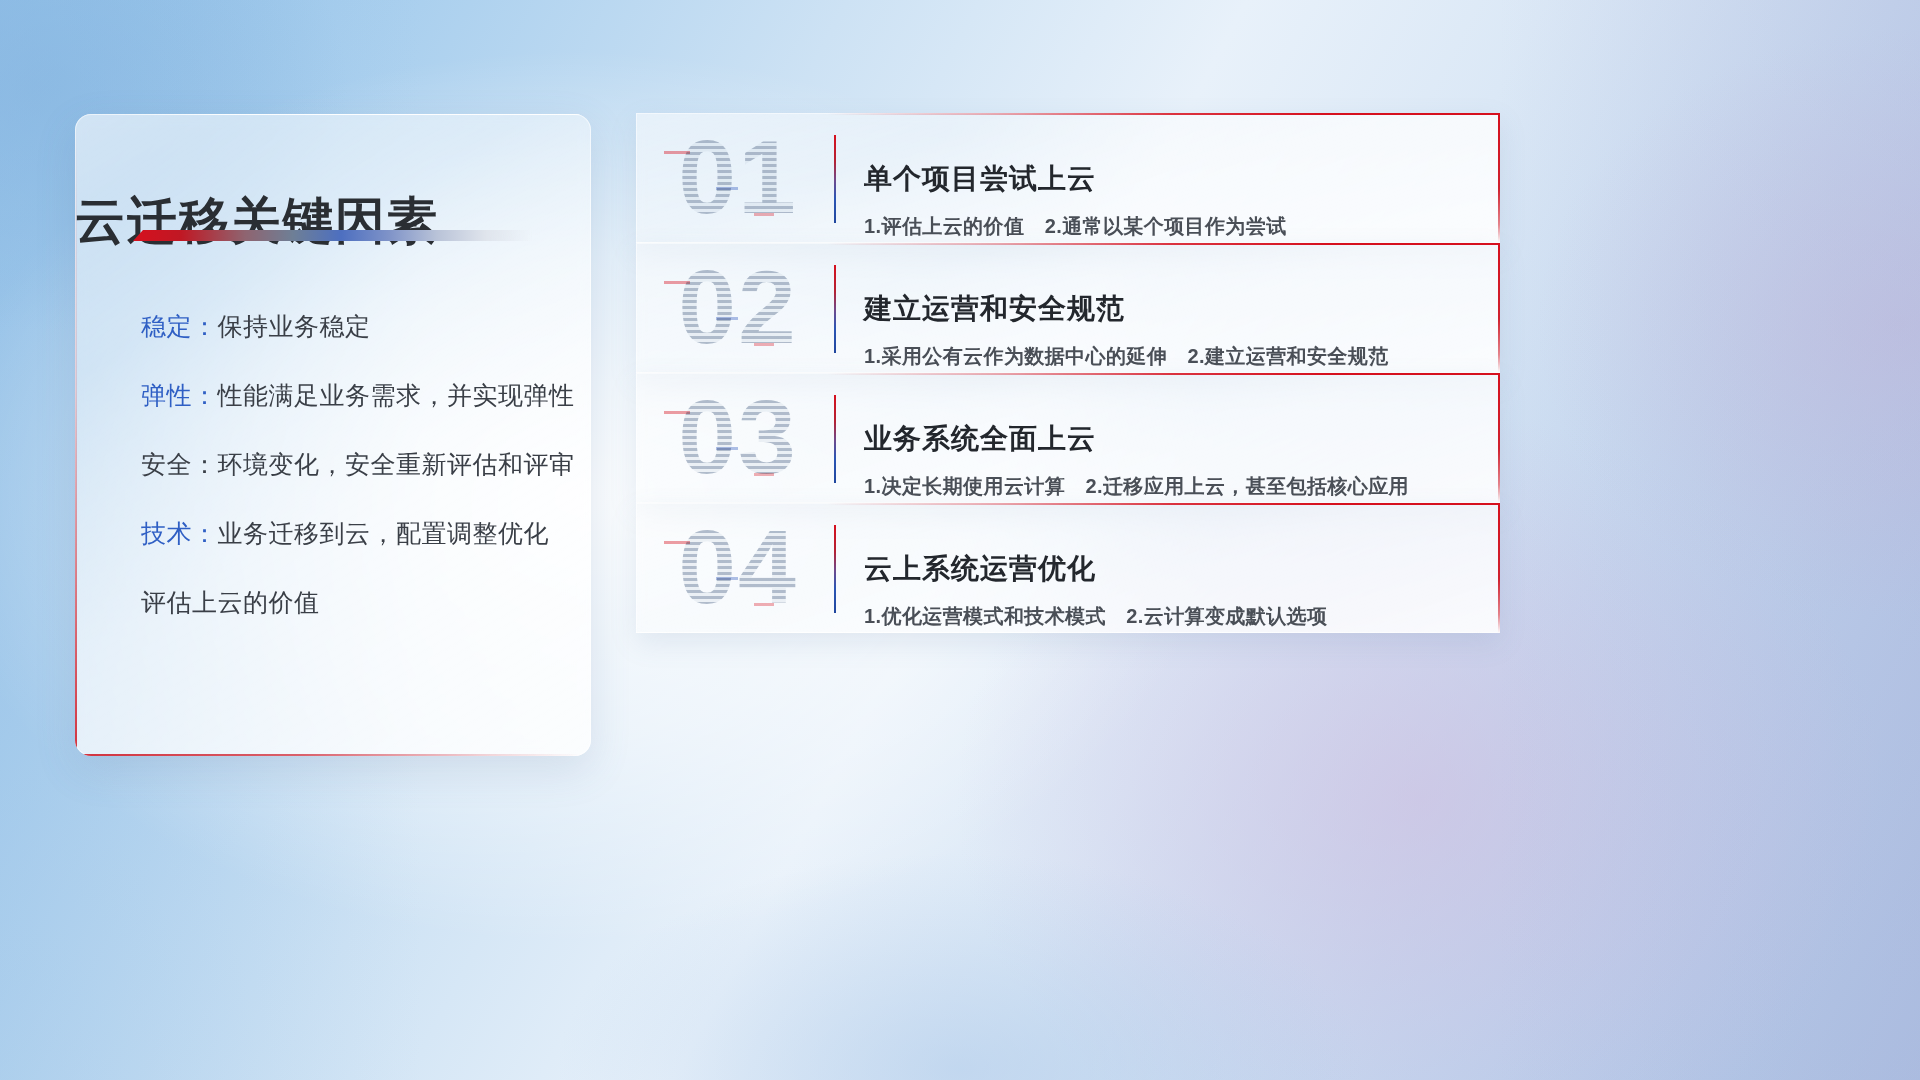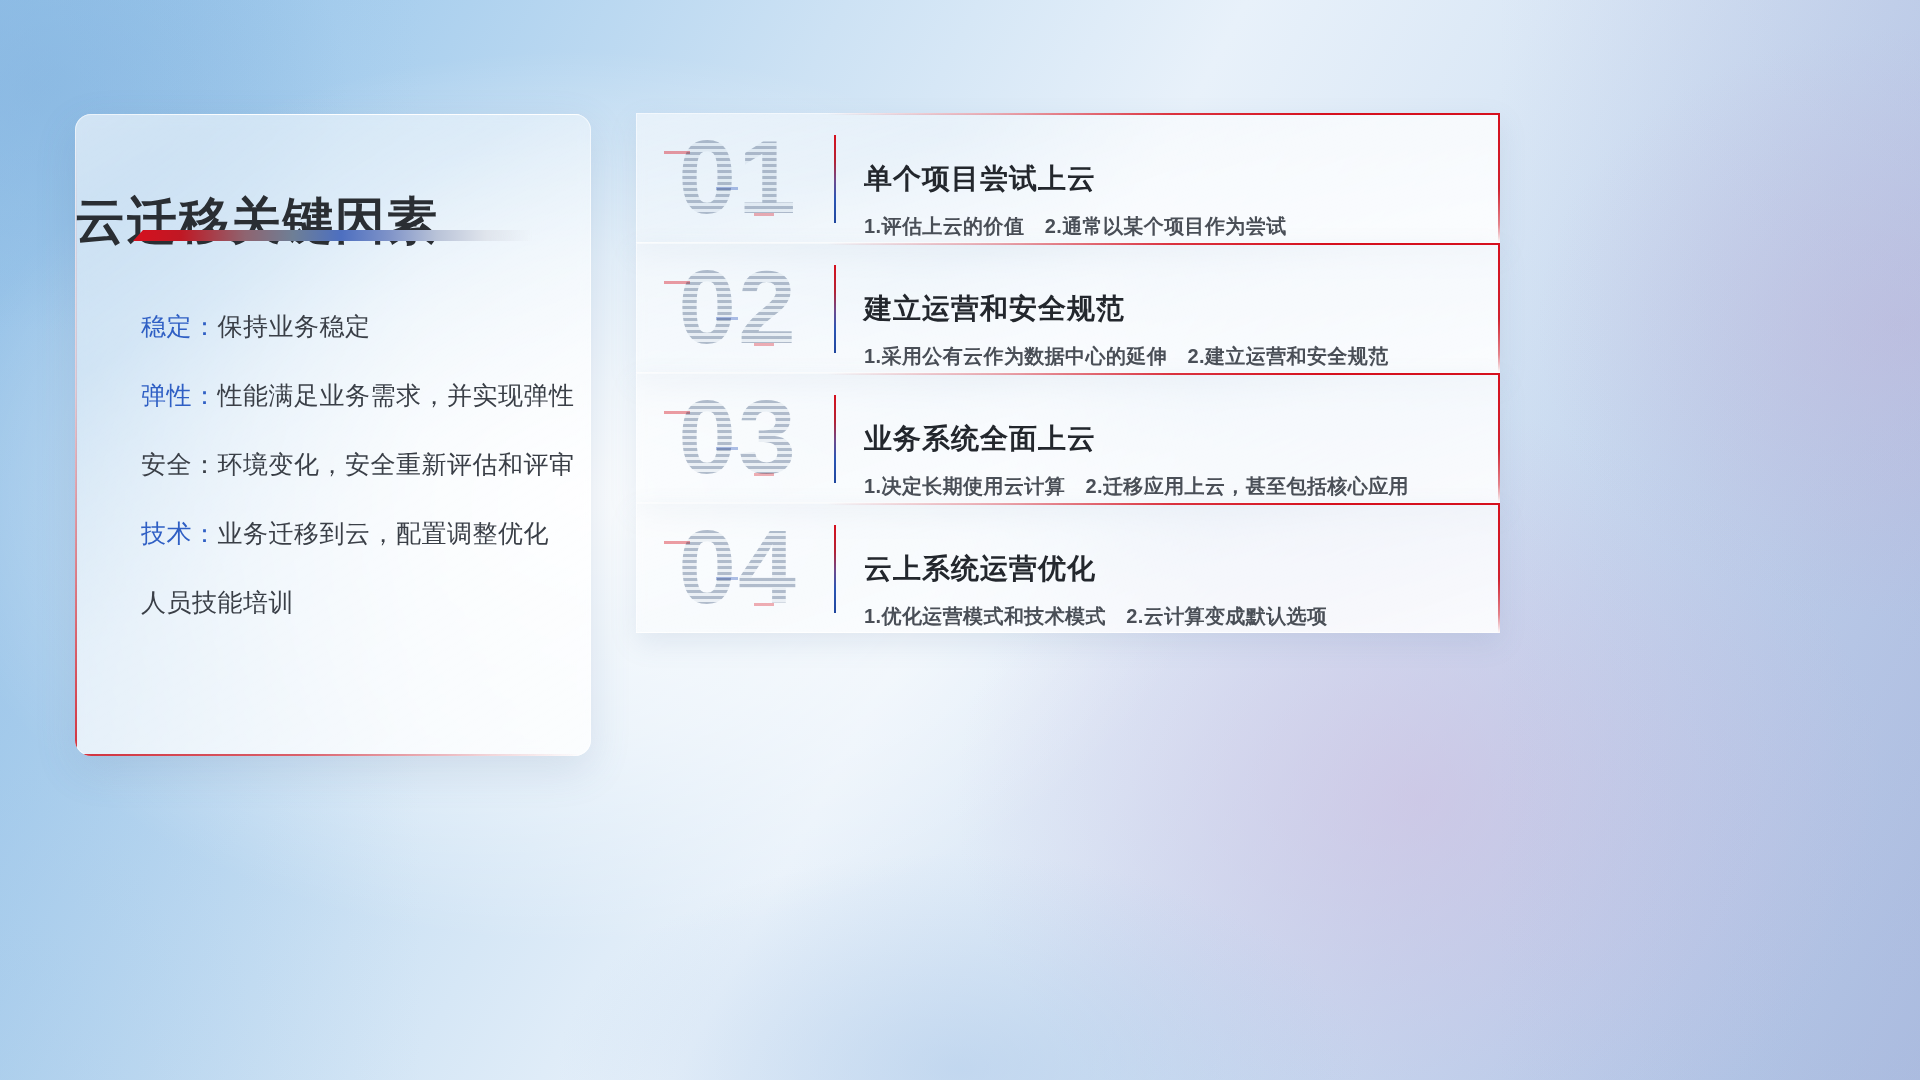--- a/index.html
+++ b/index.html
@@ -128,21 +128,21 @@
   <div class="edgeB"></div>
 
   <h1 id="panelTitle">云迁移关键因素</h1>
   <div id="titleRule"></div>
 
   <div id="factorList">
     <div class="factor"><span class="lbl blue">稳定：</span><span>保持业务稳定</span></div>
     <div class="factor"><span class="lbl blue">弹性：</span><span>性能满足业务需求，并实现弹性</span></div>
     <div class="factor"><span class="lbl dark">安全：</span><span>环境变化，安全重新评估和评审</span></div>
     <div class="factor"><span class="lbl blue">技术：</span><span>业务迁移到云，配置调整优化</span></div>
-    <div class="factor cont"><span>人员技能培训</span></div>
+    <div class="factor cont"><span>评估上云的价值</span></div>
   </div>
 </section>
 
 <section id="cards">
 
   <article class="card">
     <div class="topline"></div>
     <div class="rightline"></div>
     <div class="botline"></div>
     <div class="cardnum-ghost">01</div>

